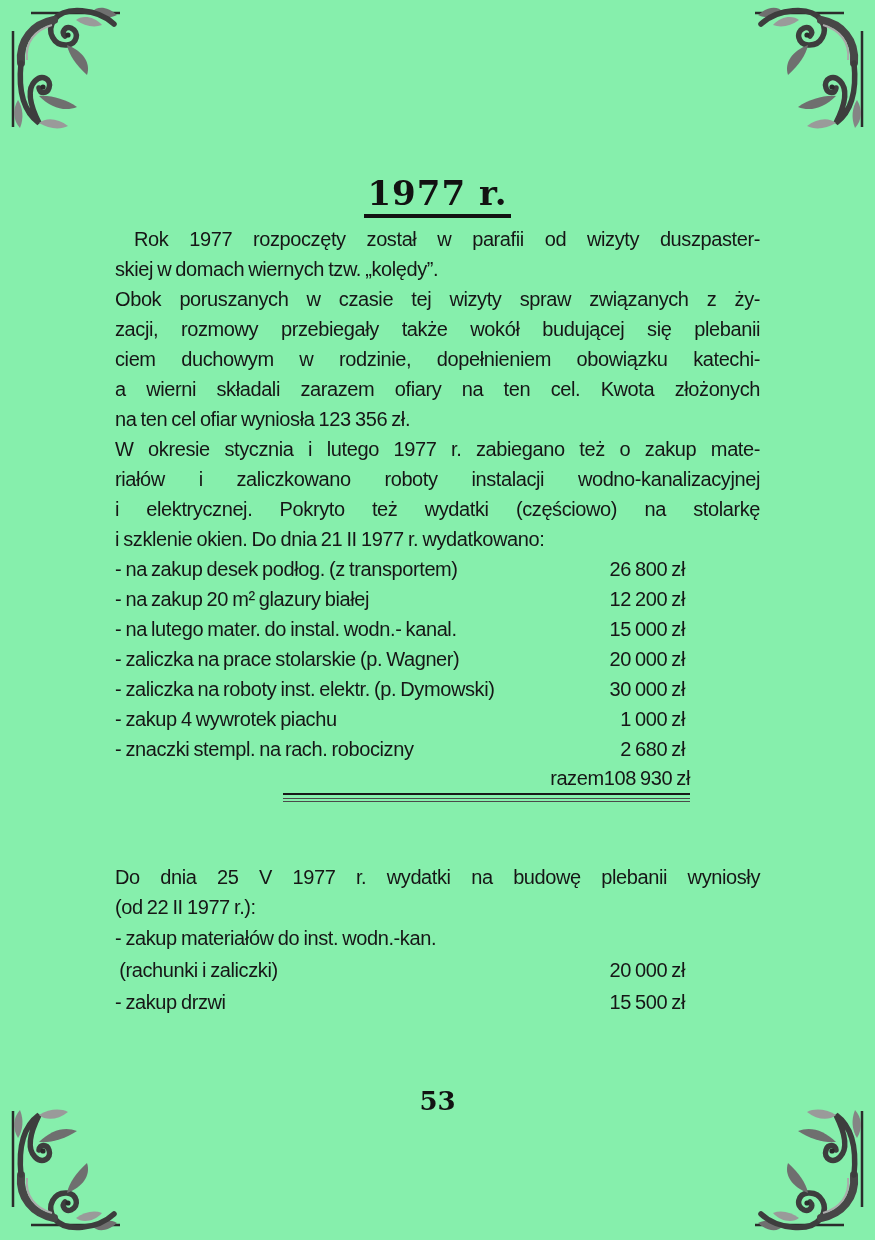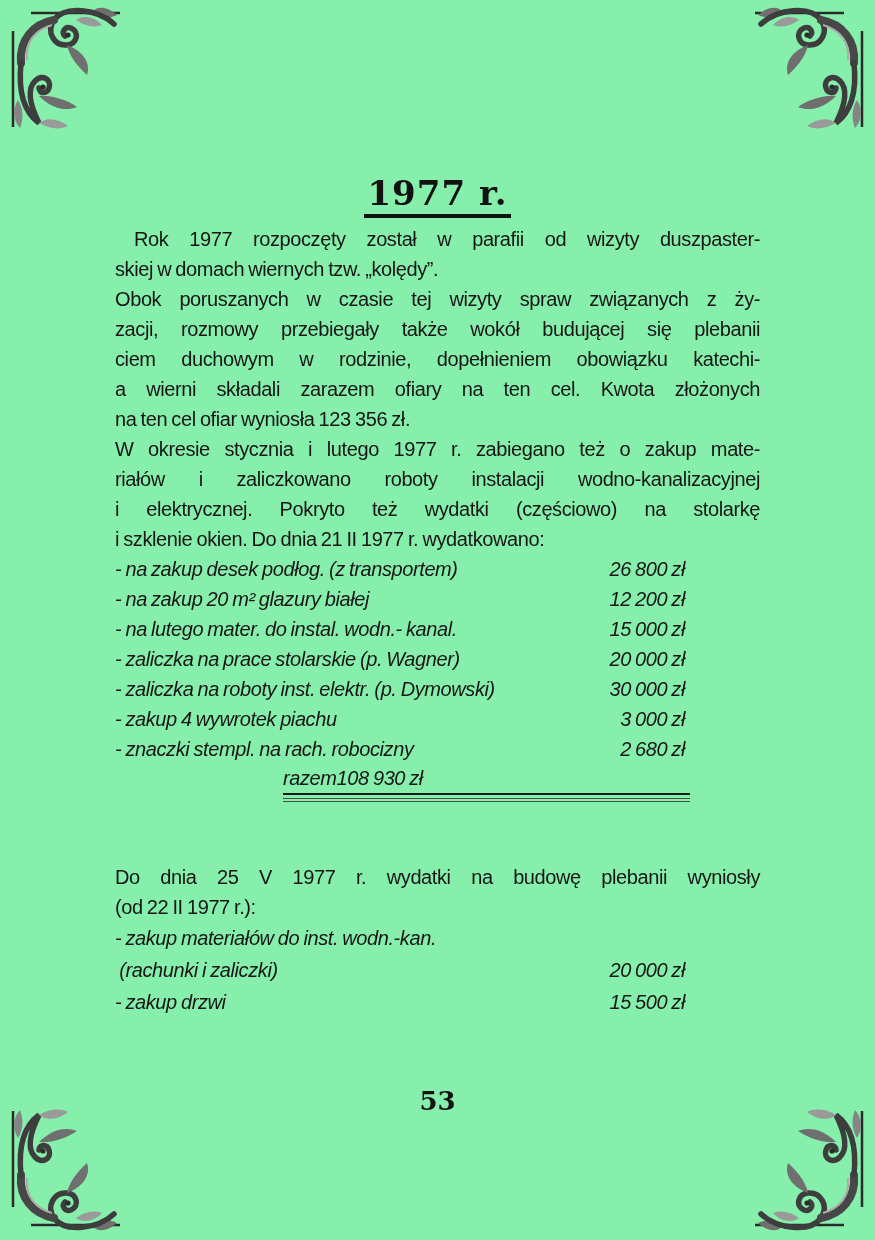--- a/index.html
+++ b/index.html
@@ -60,32 +60,32 @@
 
   
   .expense-list { margin-right: 75px; }
   .expense-row {
     display: flex;
     justify-content: space-between;
     align-items: baseline;
     height: 30px;
     line-height: 30px;
   }
-  .elabel, .eamount { white-space: pre; font-style: italic; }
+  .elabel, .eamount { white-space: pre; }
 
   
   .total-wrap {
     margin-left: 168px;
     width: 407px;
     border-bottom: 4px double #4a4a4a;
     padding-bottom: 3px;
   }
   .total-row {
     display: flex;
-    justify-content: flex-start;
+    justify-content: flex-end;
     line-height: 28px;
     border-bottom: 2px solid #181818;
     padding-bottom: 1px;
   }
 
   
   .section-may { margin-top: 60px; }
   .section-may .expense-list { margin-top: 0; }
   .section-may .expense-row { height: 32px; line-height: 32px; }
 
@@ -182,21 +182,21 @@
         <div class="expense-row">
         <span class="elabel">- zaliczka na prace stolarskie (p. Wagner)</span>
         <span class="eamount">20 000 zł</span>
       </div>
         <div class="expense-row">
         <span class="elabel">- zaliczka na roboty inst. elektr. (p. Dymowski)</span>
         <span class="eamount">30 000 zł</span>
       </div>
         <div class="expense-row">
         <span class="elabel">- zakup 4 wywrotek piachu</span>
-        <span class="eamount">3 000 zł</span>
+        <span class="eamount">1 000 zł</span>
       </div>
         <div class="expense-row">
         <span class="elabel">- znaczki stempl. na rach. robocizny</span>
         <span class="eamount">2 680 zł</span>
       </div>
       </div>
 
     <div class="total-wrap">
       <div class="total-row">
         <span class="elabel">razem</span>

